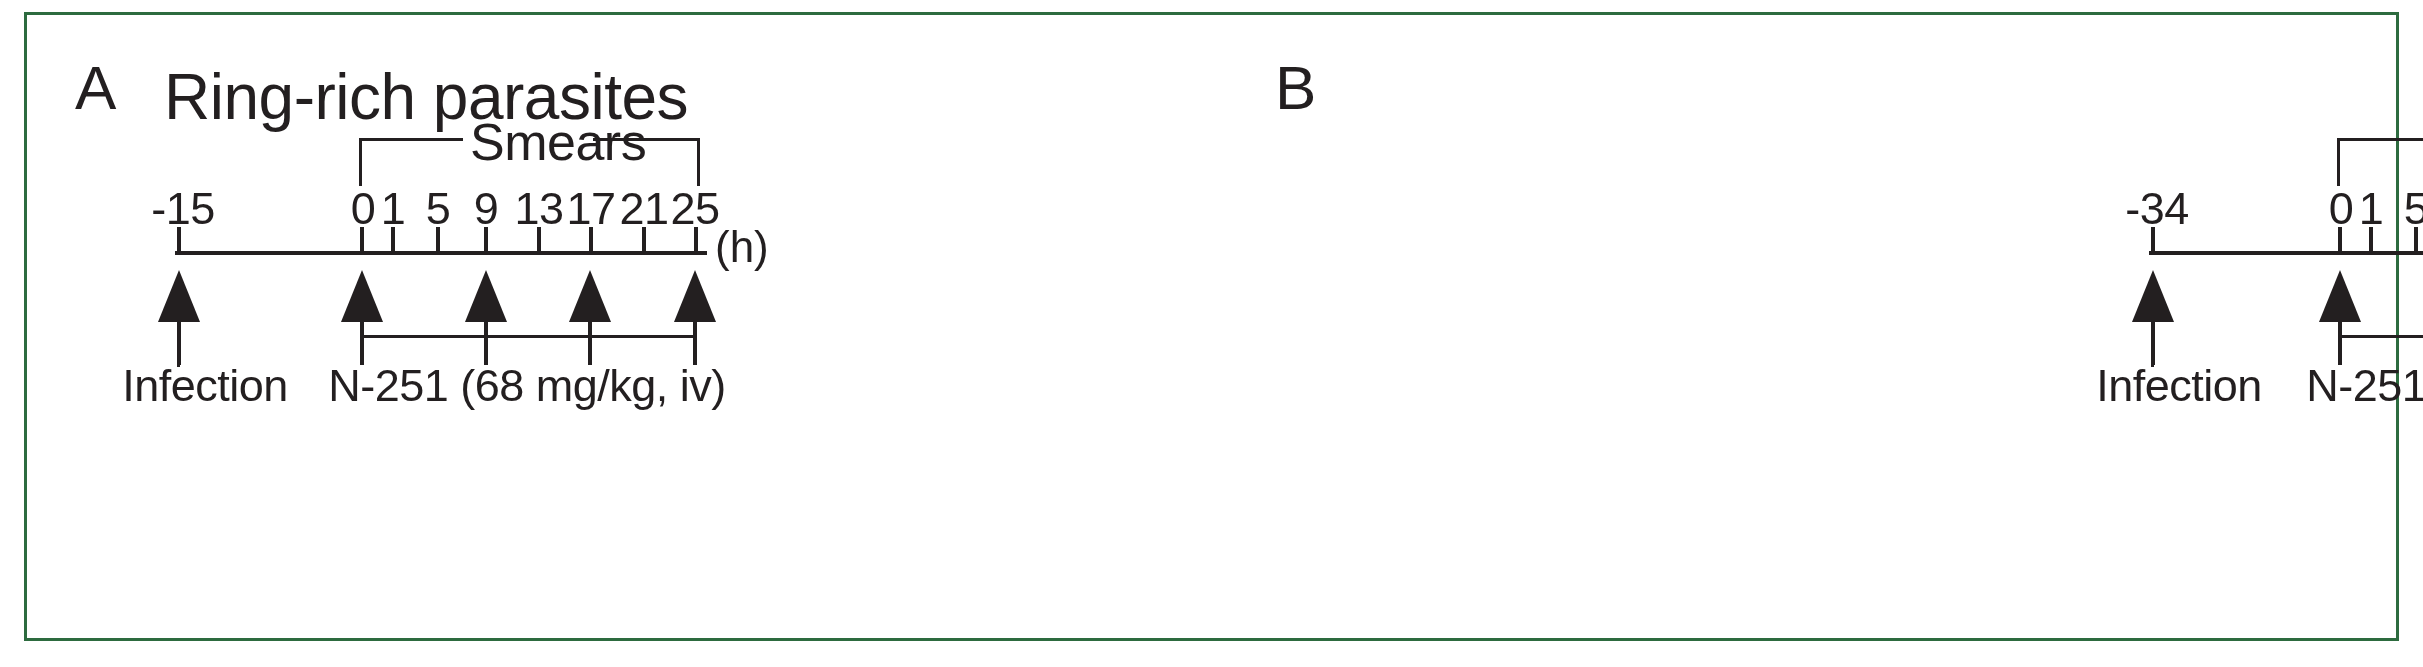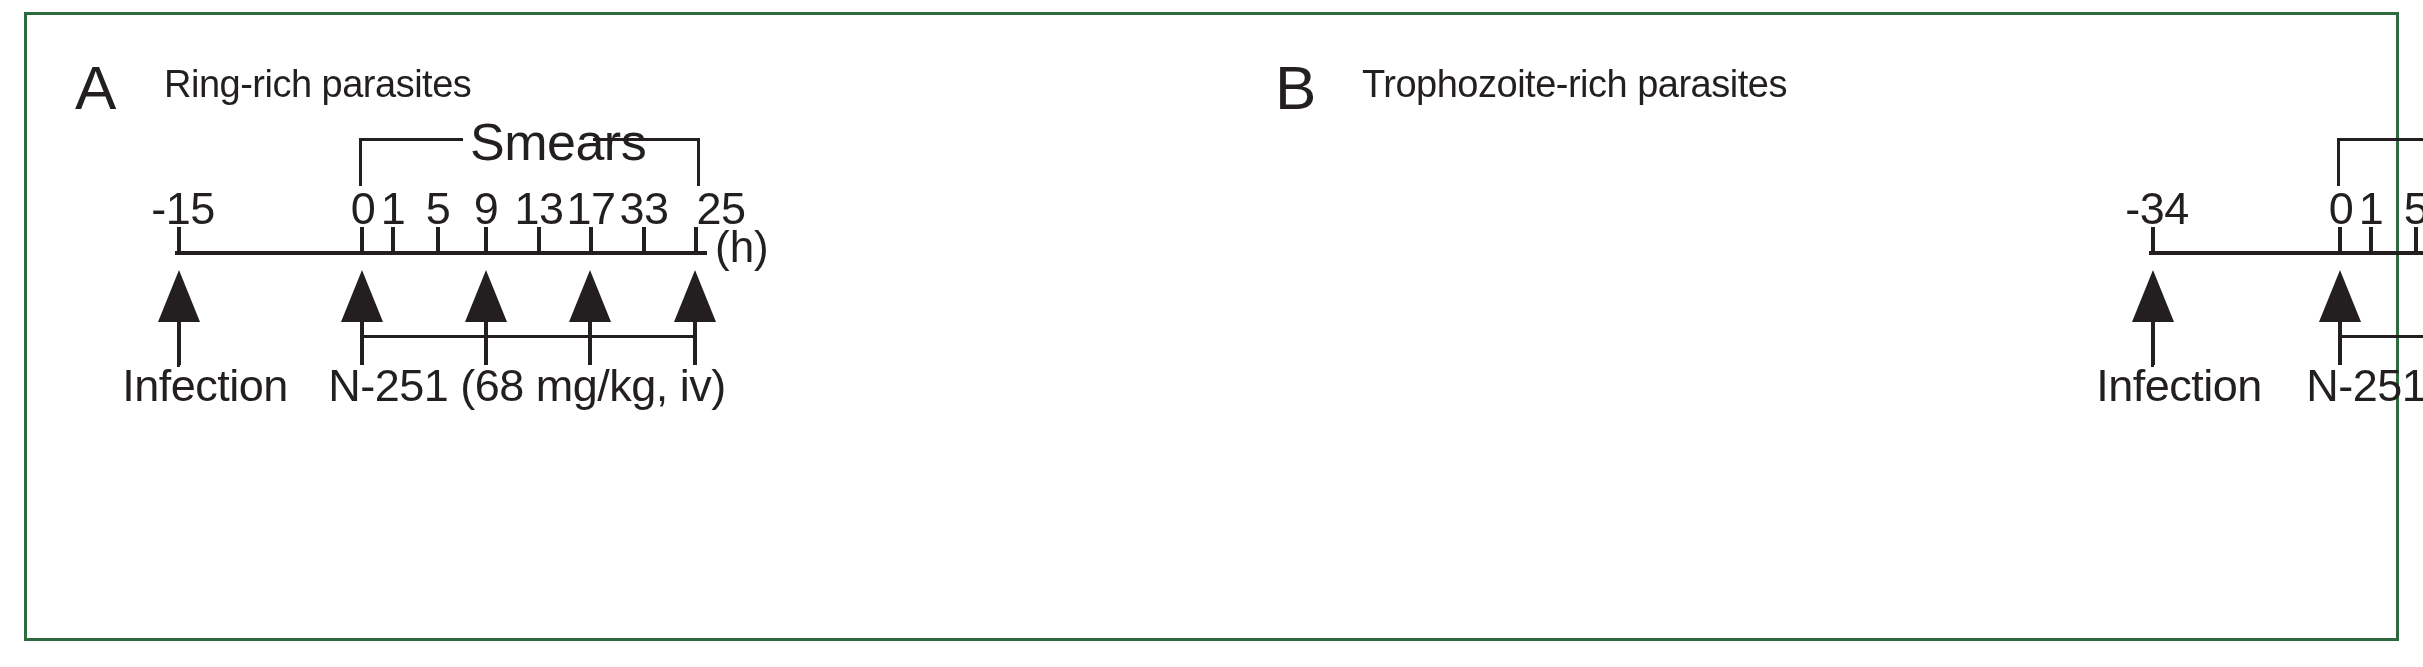--- a/index.html
+++ b/index.html
@@ -44,21 +44,21 @@
   .panel-letter {
     position: absolute;
     font-size: 62px;
     line-height: 1;
     color: #231f20;
     font-weight: 400;
     letter-spacing: -1px;
   }
   .panel-title {
     position: absolute;
-    font-size: 38px;
+    font-size: 64px;
     line-height: 1;
     color: #231f20;
     font-weight: 400;
     white-space: nowrap;
     letter-spacing: -0.5px;
   }
 
   .panel-a .panel-letter { left: 48px;  top: 42px; }
   .panel-a .panel-title  { left: 137px; top: 50px; }
   .panel-b .panel-letter { left: 38px;  top: 42px; }
@@ -164,22 +164,22 @@
       <div class="bracket-seg" style="left:670px; top:123px; width:3px; height:48px;"></div>
       <div class="smears-label" style="left:443px; top:101px;">Smears</div>
 
       <div class="tick-label" style="left:156px; top:171px;">-15</div>
       <div class="tick-label" style="left:336px; top:171px;">0</div>
       <div class="tick-label" style="left:366px; top:171px;">1</div>
       <div class="tick-label" style="left:411px; top:171px;">5</div>
       <div class="tick-label" style="left:459px; top:171px;">9</div>
       <div class="tick-label" style="left:512px; top:171px;">13</div>
       <div class="tick-label" style="left:564px; top:171px;">17</div>
-      <div class="tick-label" style="left:617px; top:171px;">33</div>
-      <div class="tick-label" style="left:668px; top:171px;margin-left:26px;">25</div>
+      <div class="tick-label" style="left:617px; top:171px;">21</div>
+      <div class="tick-label" style="left:668px; top:171px;">25</div>
 
       <div class="axis-line" style="left:148px; top:236px; width:532px;"></div>
 
       <div class="axis-tick" style="left:150px; top:212px; height:26px;"></div>
       <div class="axis-tick" style="left:333px; top:212px; height:26px;"></div>
       <div class="axis-tick" style="left:364px; top:212px; height:26px;"></div>
       <div class="axis-tick" style="left:409px; top:212px; height:26px;"></div>
       <div class="axis-tick" style="left:457px; top:212px; height:26px;"></div>
       <div class="axis-tick" style="left:510px; top:212px; height:26px;"></div>
       <div class="axis-tick" style="left:562px; top:212px; height:26px;"></div>
@@ -217,21 +217,20 @@
       <div class="connector" style="left:562px; top:300px; width:3px; height:22px;"></div>
       <div class="connector" style="left:667px; top:300px; width:3px; height:22px;"></div>
 
       <div class="bottom-label" style="left:178px; top:348px;">Infection</div>
       <div class="bottom-label" style="left:500px; top:348px;">N-251 (68 mg/kg, iv)</div>
     </div>
 
     <div class="panel panel-b">
 
       <div class="panel-letter">B</div>
-      <div class="panel-title">Trophozoite-rich parasites</div>
 
       <div class="bracket-seg" style="left:1100px; top:123px; width:3px; height:48px;"></div>
       <div class="bracket-seg" style="left:1100px; top:123px; width:104px; height:3px;"></div>
 
       <div class="tick-label" style="left:920px; top:171px;">-34</div>
       <div class="tick-label" style="left:1104px; top:171px;">0</div>
       <div class="tick-label" style="left:1134px; top:171px;">1</div>
       <div class="tick-label" style="left:1179px; top:171px;">5</div>
 
       <div class="axis-line" style="left:912px; top:236px; width:534px;"></div>

